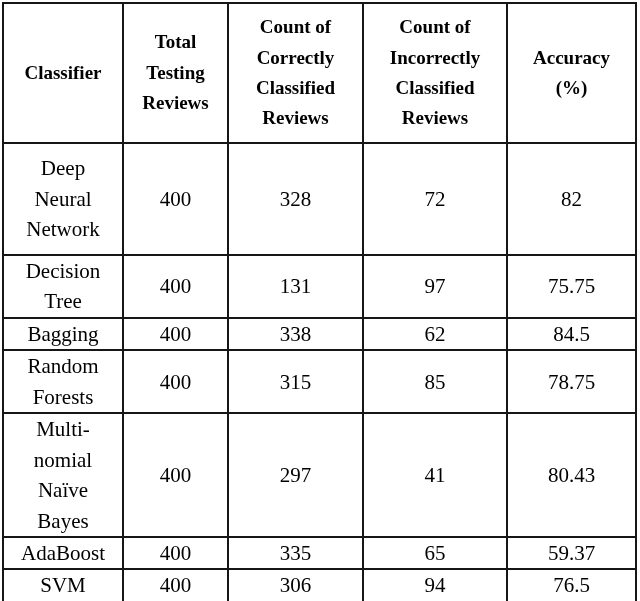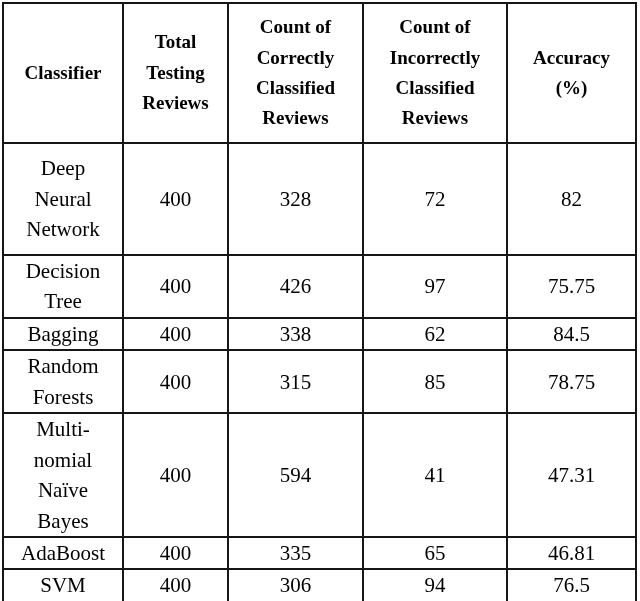--- a/index.html
+++ b/index.html
@@ -94,21 +94,21 @@
 Network</td>
           <td>400</td>
           <td>328</td>
           <td>72</td>
           <td>82</td>
         </tr>
         <tr>
           <td>Decision
 Tree</td>
           <td>400</td>
-          <td>426</td>
+          <td>131</td>
           <td>97</td>
           <td>75.75</td>
         </tr>
         <tr>
           <td>Bagging</td>
           <td>400</td>
           <td>338</td>
           <td>62</td>
           <td>84.5</td>
         </tr>
@@ -119,30 +119,30 @@
           <td>315</td>
           <td>85</td>
           <td>78.75</td>
         </tr>
         <tr>
           <td>Multi-
 nomial
 Naïve
 Bayes</td>
           <td>400</td>
-          <td>594</td>
+          <td>297</td>
           <td>41</td>
-          <td>47.31</td>
+          <td>80.43</td>
         </tr>
         <tr>
           <td>AdaBoost</td>
           <td>400</td>
           <td>335</td>
           <td>65</td>
-          <td>46.81</td>
+          <td>59.37</td>
         </tr>
         <tr>
           <td>SVM</td>
           <td>400</td>
           <td>306</td>
           <td>94</td>
           <td>76.5</td>
         </tr>
       </tbody>
   </table>

